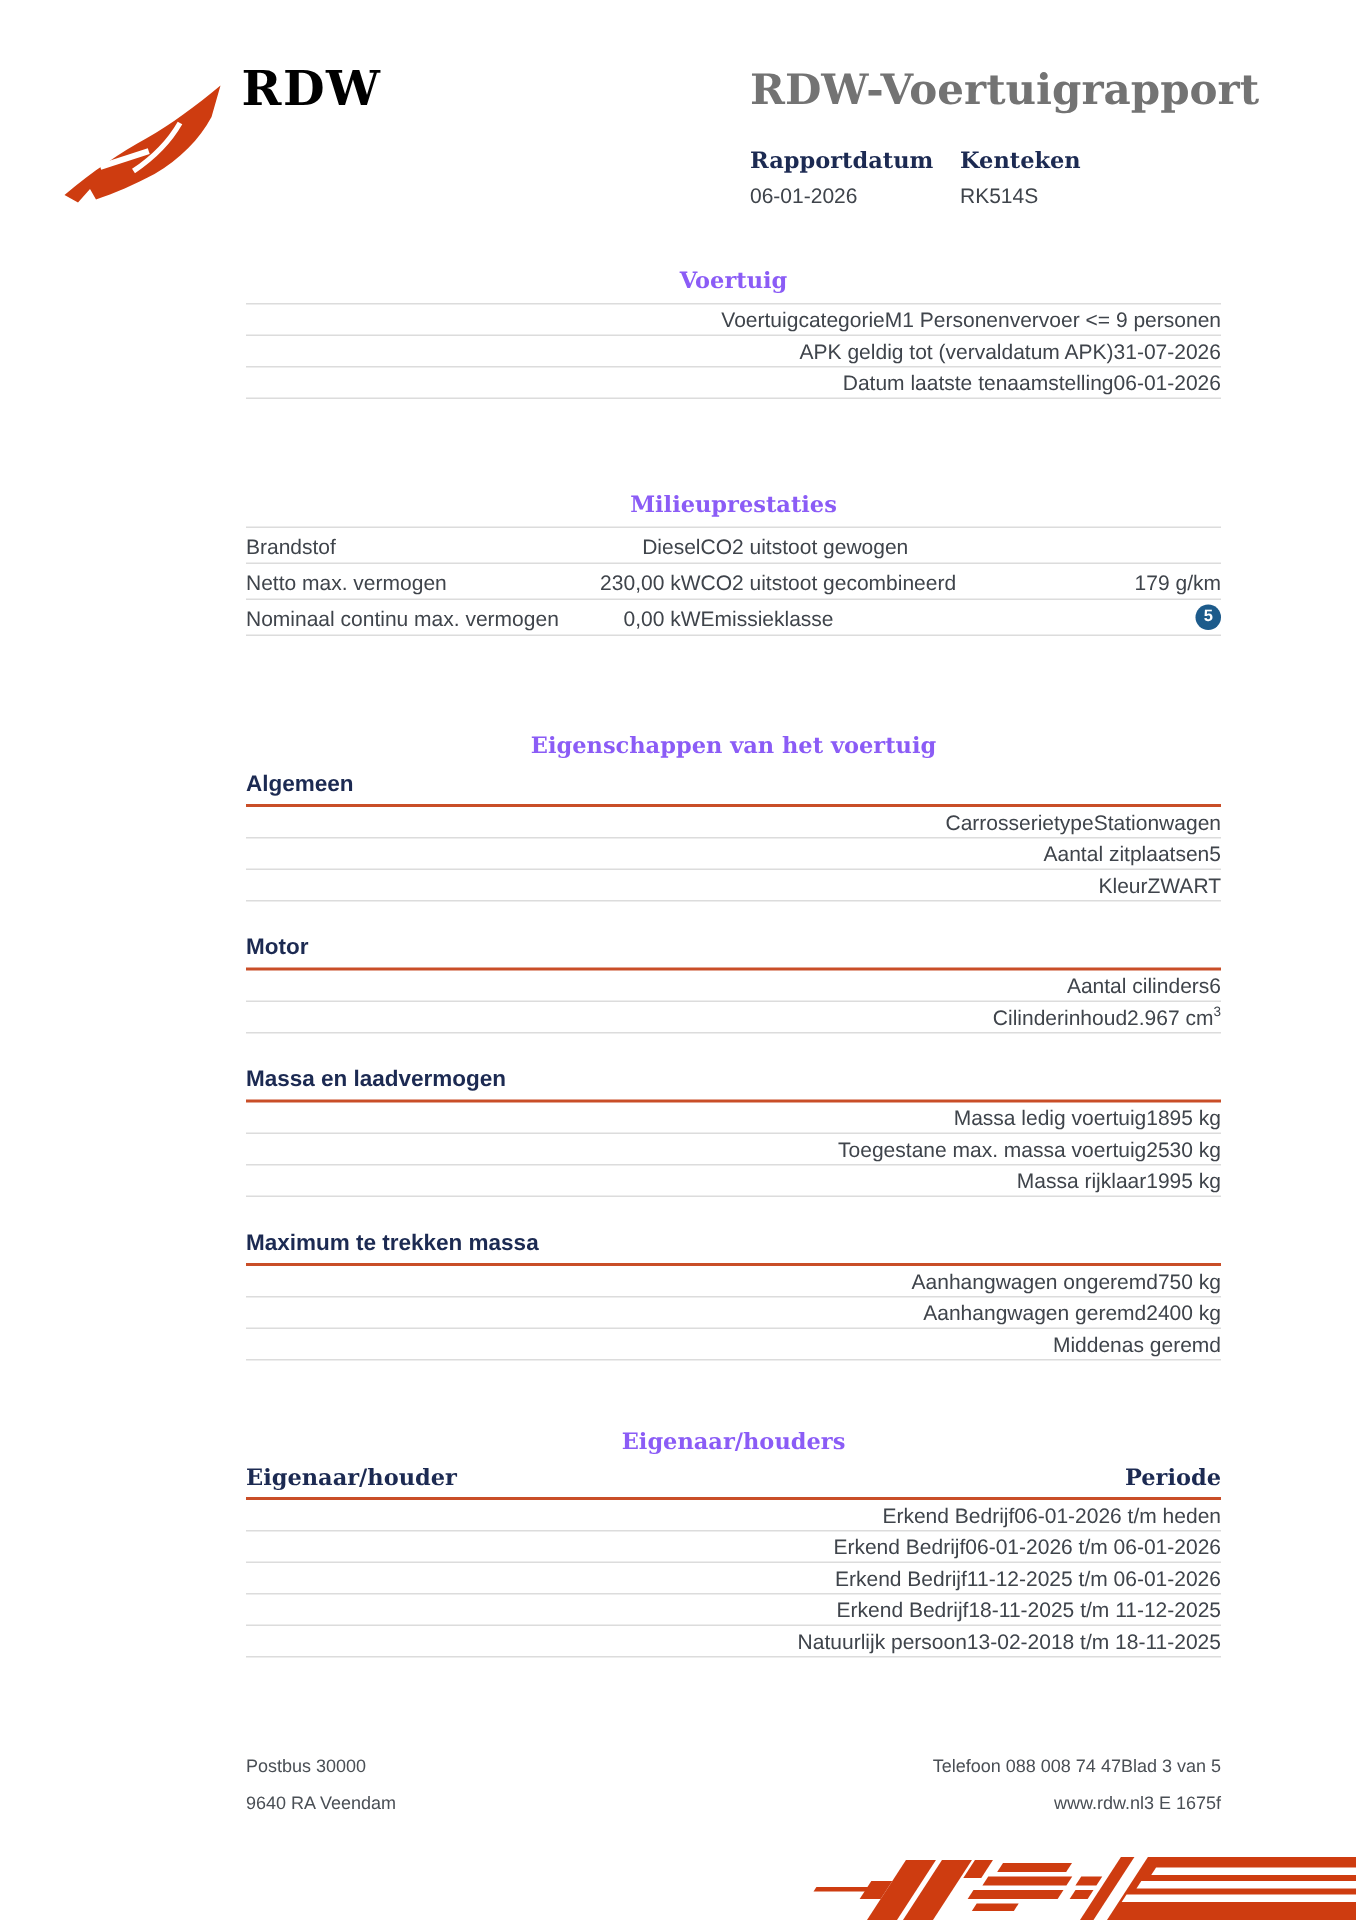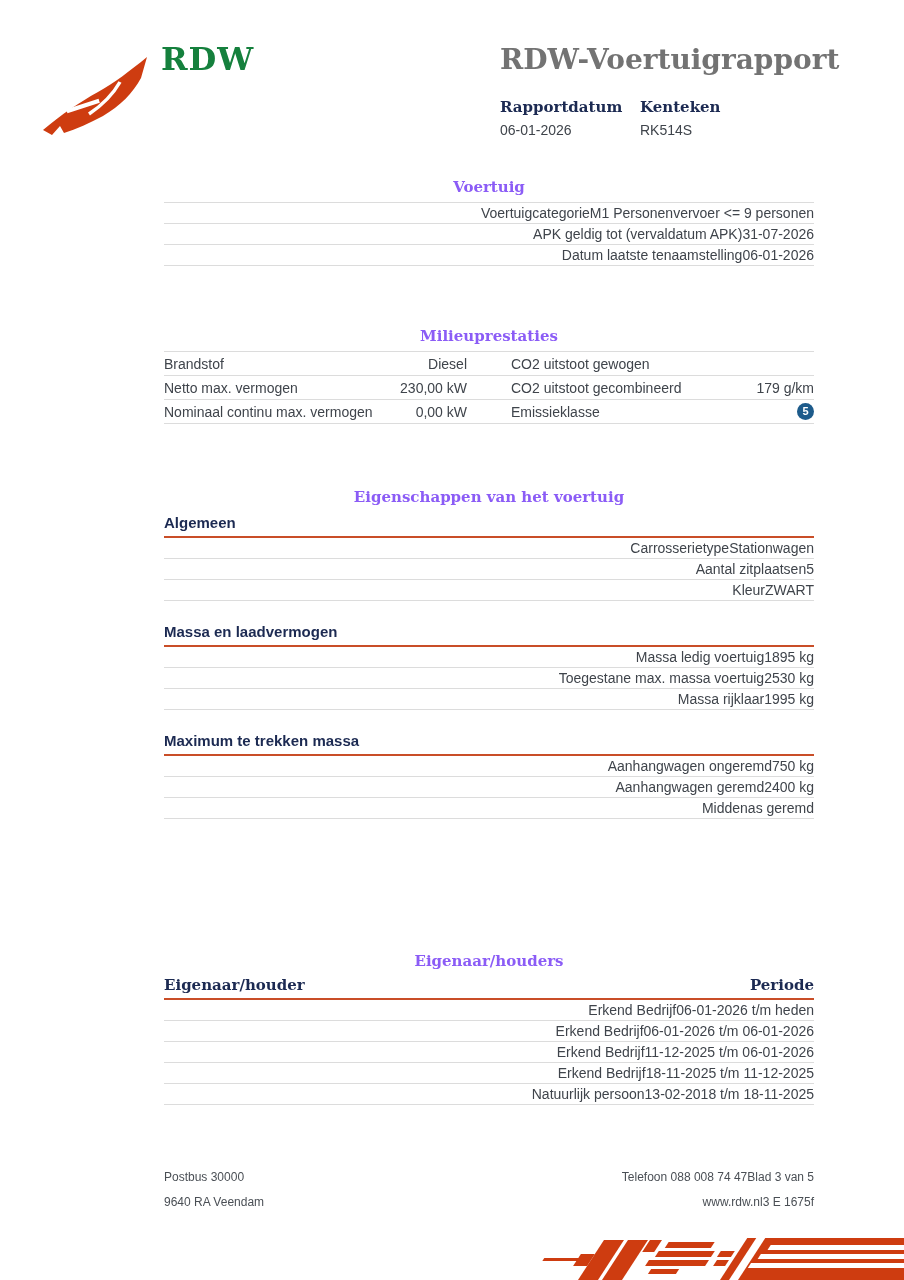--- a/index.html
+++ b/index.html
@@ -6,21 +6,21 @@
   html,body { background:#fff; }
   .page {
     position:relative; width:904px; height:1280px; background:#ffffff;
     overflow:hidden; font-family:"Liberation Sans", sans-serif; color:#3f444b;
   }
   
   .logo-mark { position:absolute; left:40px; top:52px; width:112px; height:86px; }
   .logo-word {
     position:absolute; left:161px; top:40px;
     font-family:"DejaVu Serif", serif; font-weight:bold; font-size:32px;
-    color:#15803d; letter-spacing:1px;
+    color:#000000; letter-spacing:1px;
   }
   .title-block { position:absolute; left:500px; top:44px; width:314px; }
   .doc-title {
     font-family:"DejaVu Serif", serif; font-weight:bold; font-size:28px;
     color:#737373; line-height:32px; white-space:nowrap;
   }
   .meta-row { display:flex; margin-top:22px; }
   .meta-col { width:140px; }
   .meta-label { font-family:"DejaVu Serif", serif; font-weight:bold; font-size:15px; color:#1c2a52; }
   .meta-value { font-size:14px; color:#3f444b; margin-top:6px; }
@@ -34,21 +34,21 @@
   .row {
     display:flex; justify-content:flex-end; align-items:center;
     height:21px; font-size:14px; border-bottom:1px solid #dcdcdc;
   }
   .row .lbl { text-align:left; }
   .row .val { text-align:right; }
   sup { font-size:9px; vertical-align:super; line-height:0; }
   
   .row.milieu { height:24px; }
   .pair { display:flex; justify-content:space-between; align-items:center; }
-  .pair.left { width:303px; margin-right:44px; }
+  .pair.left { width:303px; }
   .pair.right { flex:1; }
   .badge {
     display:inline-block; width:17px; height:17px; border-radius:50%;
     background:#1d5b8b; color:#fff; font-size:11px; font-weight:bold;
     line-height:17px; text-align:center;
   }
   
   .subsection { margin-top:22px; }
   .subsection:first-of-type { margin-top:8px; }
   .sub-title {
@@ -162,20 +162,33 @@
               <span class="lbl">Carrosserietype</span>
               <span class="val">Stationwagen</span>
             </div>
             <div class="row">
               <span class="lbl">Aantal zitplaatsen</span>
               <span class="val">5</span>
             </div>
             <div class="row">
               <span class="lbl">Kleur</span>
               <span class="val">ZWART</span>
+            </div>
+          </div>
+        </div>
+        <div class="subsection">
+          <div class="sub-title">Motor</div>
+          <div>
+            <div class="row">
+              <span class="lbl">Aantal cilinders</span>
+              <span class="val">6</span>
+            </div>
+            <div class="row">
+              <span class="lbl">Cilinderinhoud</span>
+              <span class="val">2.967 cm<sup>3</sup></span>
             </div>
           </div>
         </div>
         <div class="subsection">
           <div class="sub-title">Massa en laadvermogen</div>
           <div>
             <div class="row">
               <span class="lbl">Massa ledig voertuig</span>
               <span class="val">1895 kg</span>
             </div>

